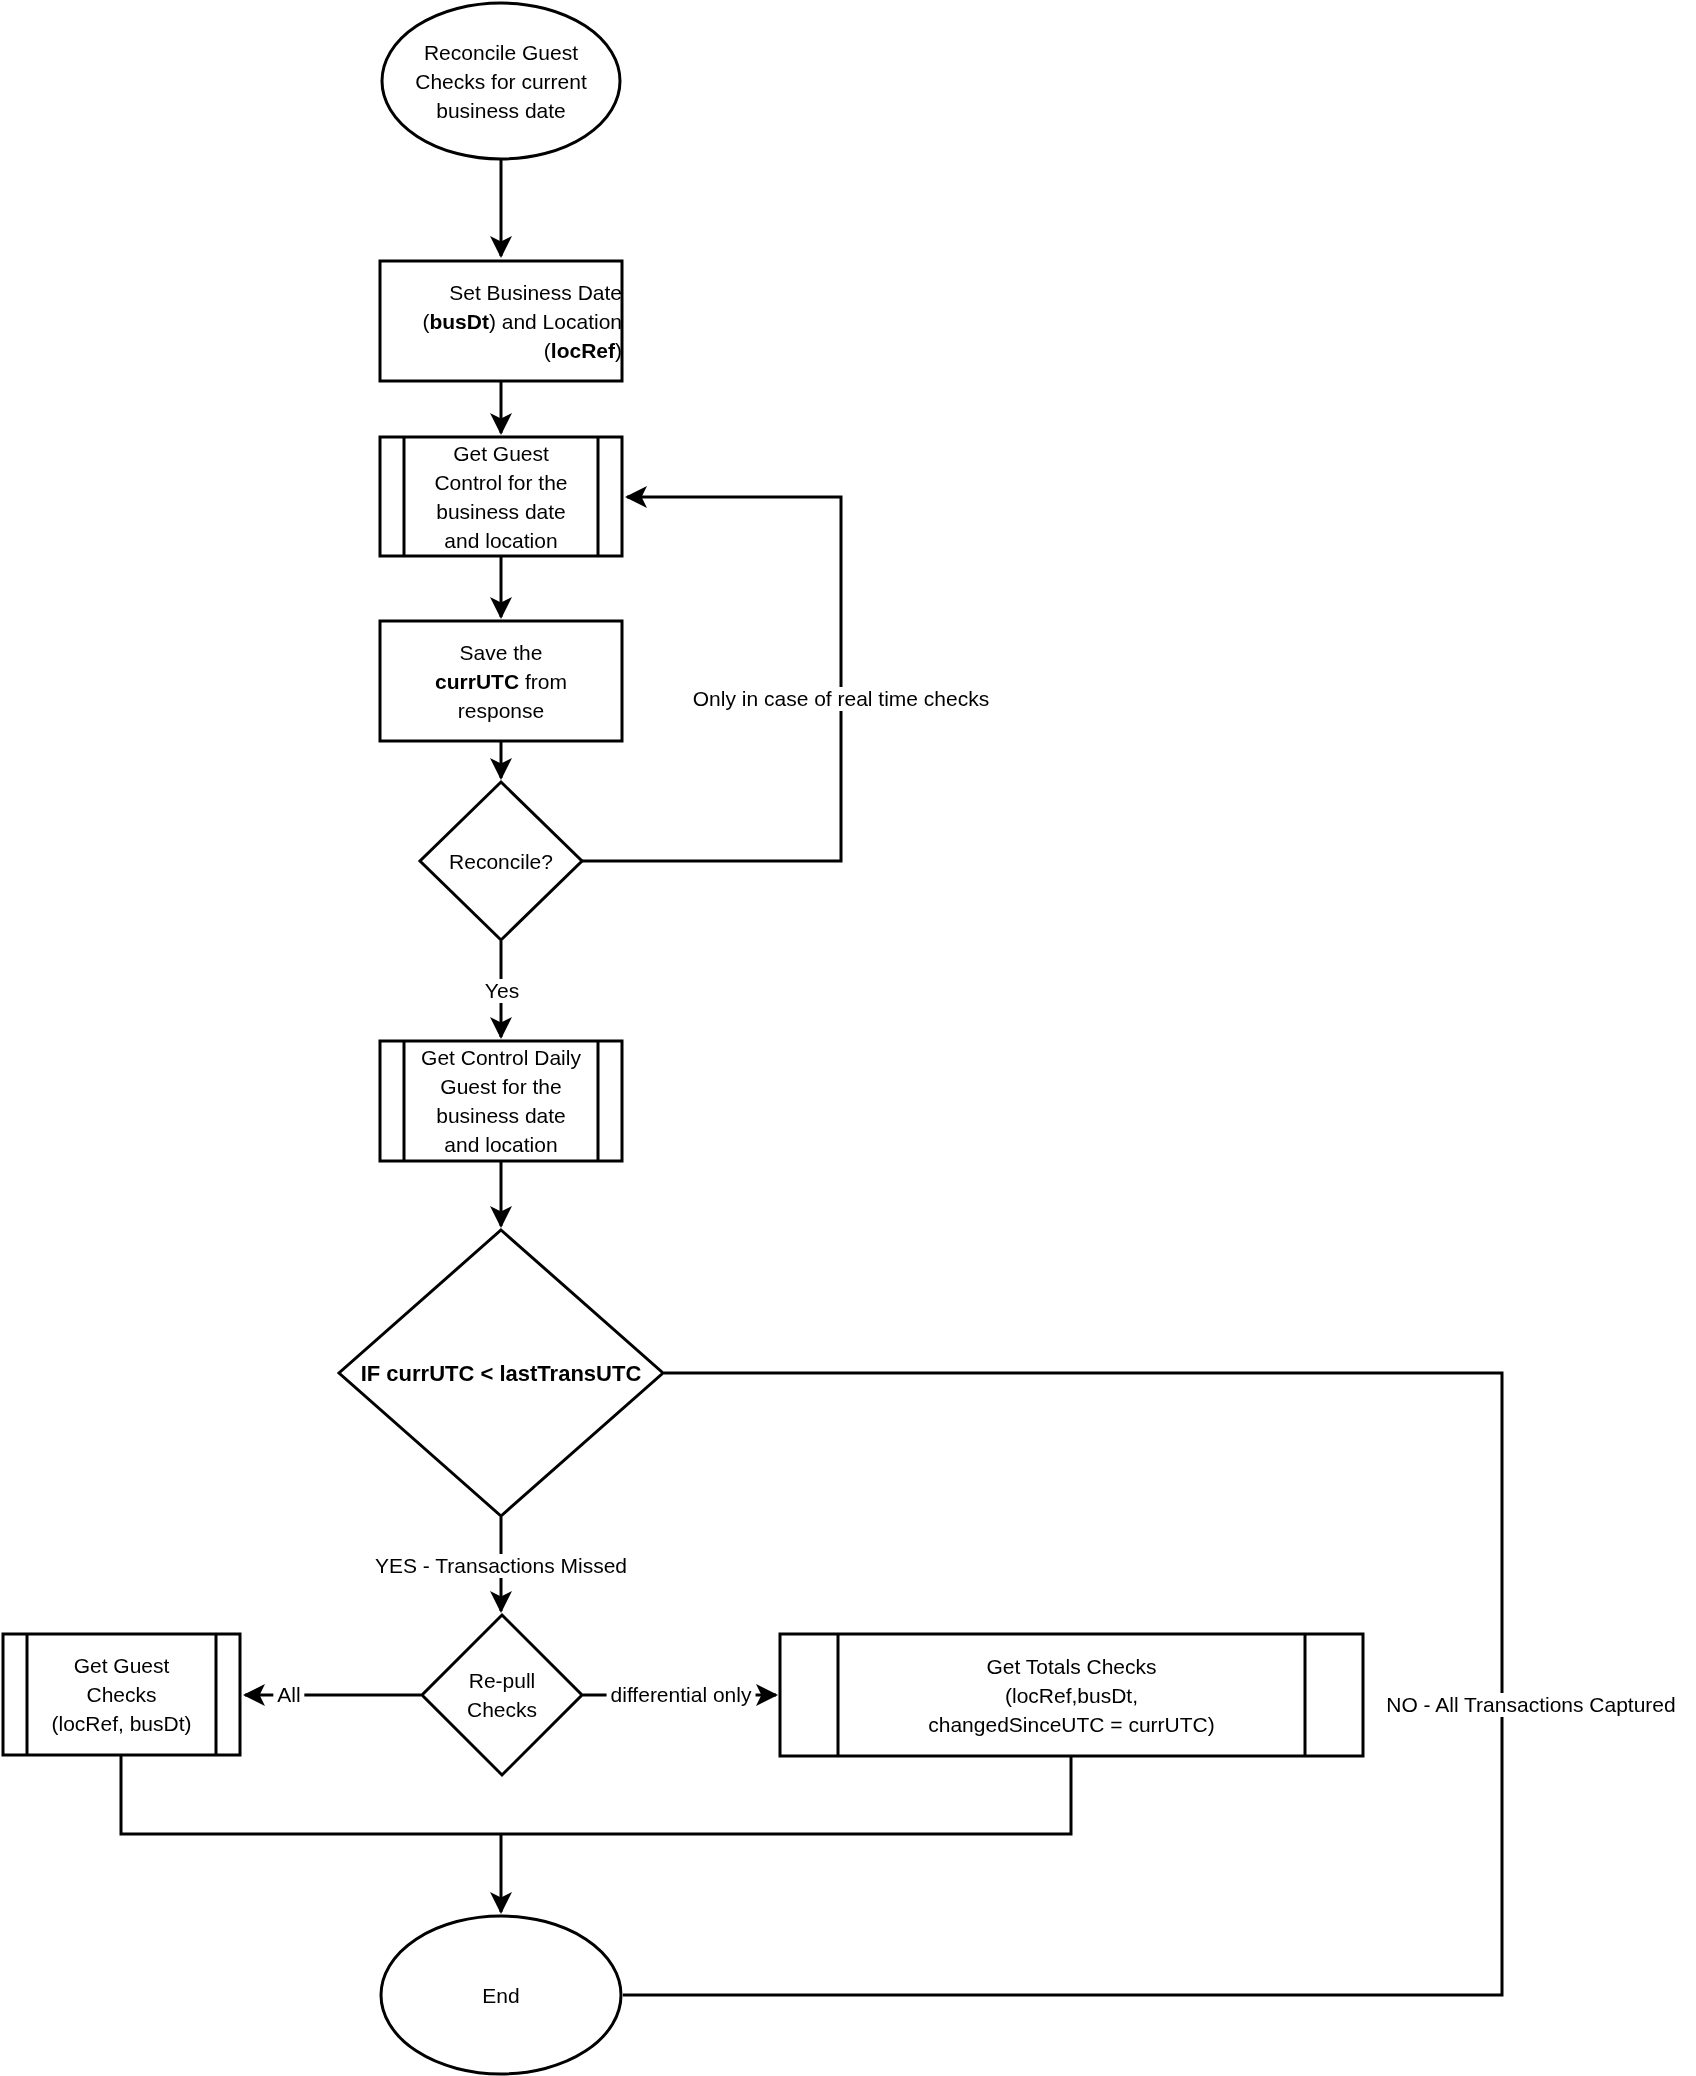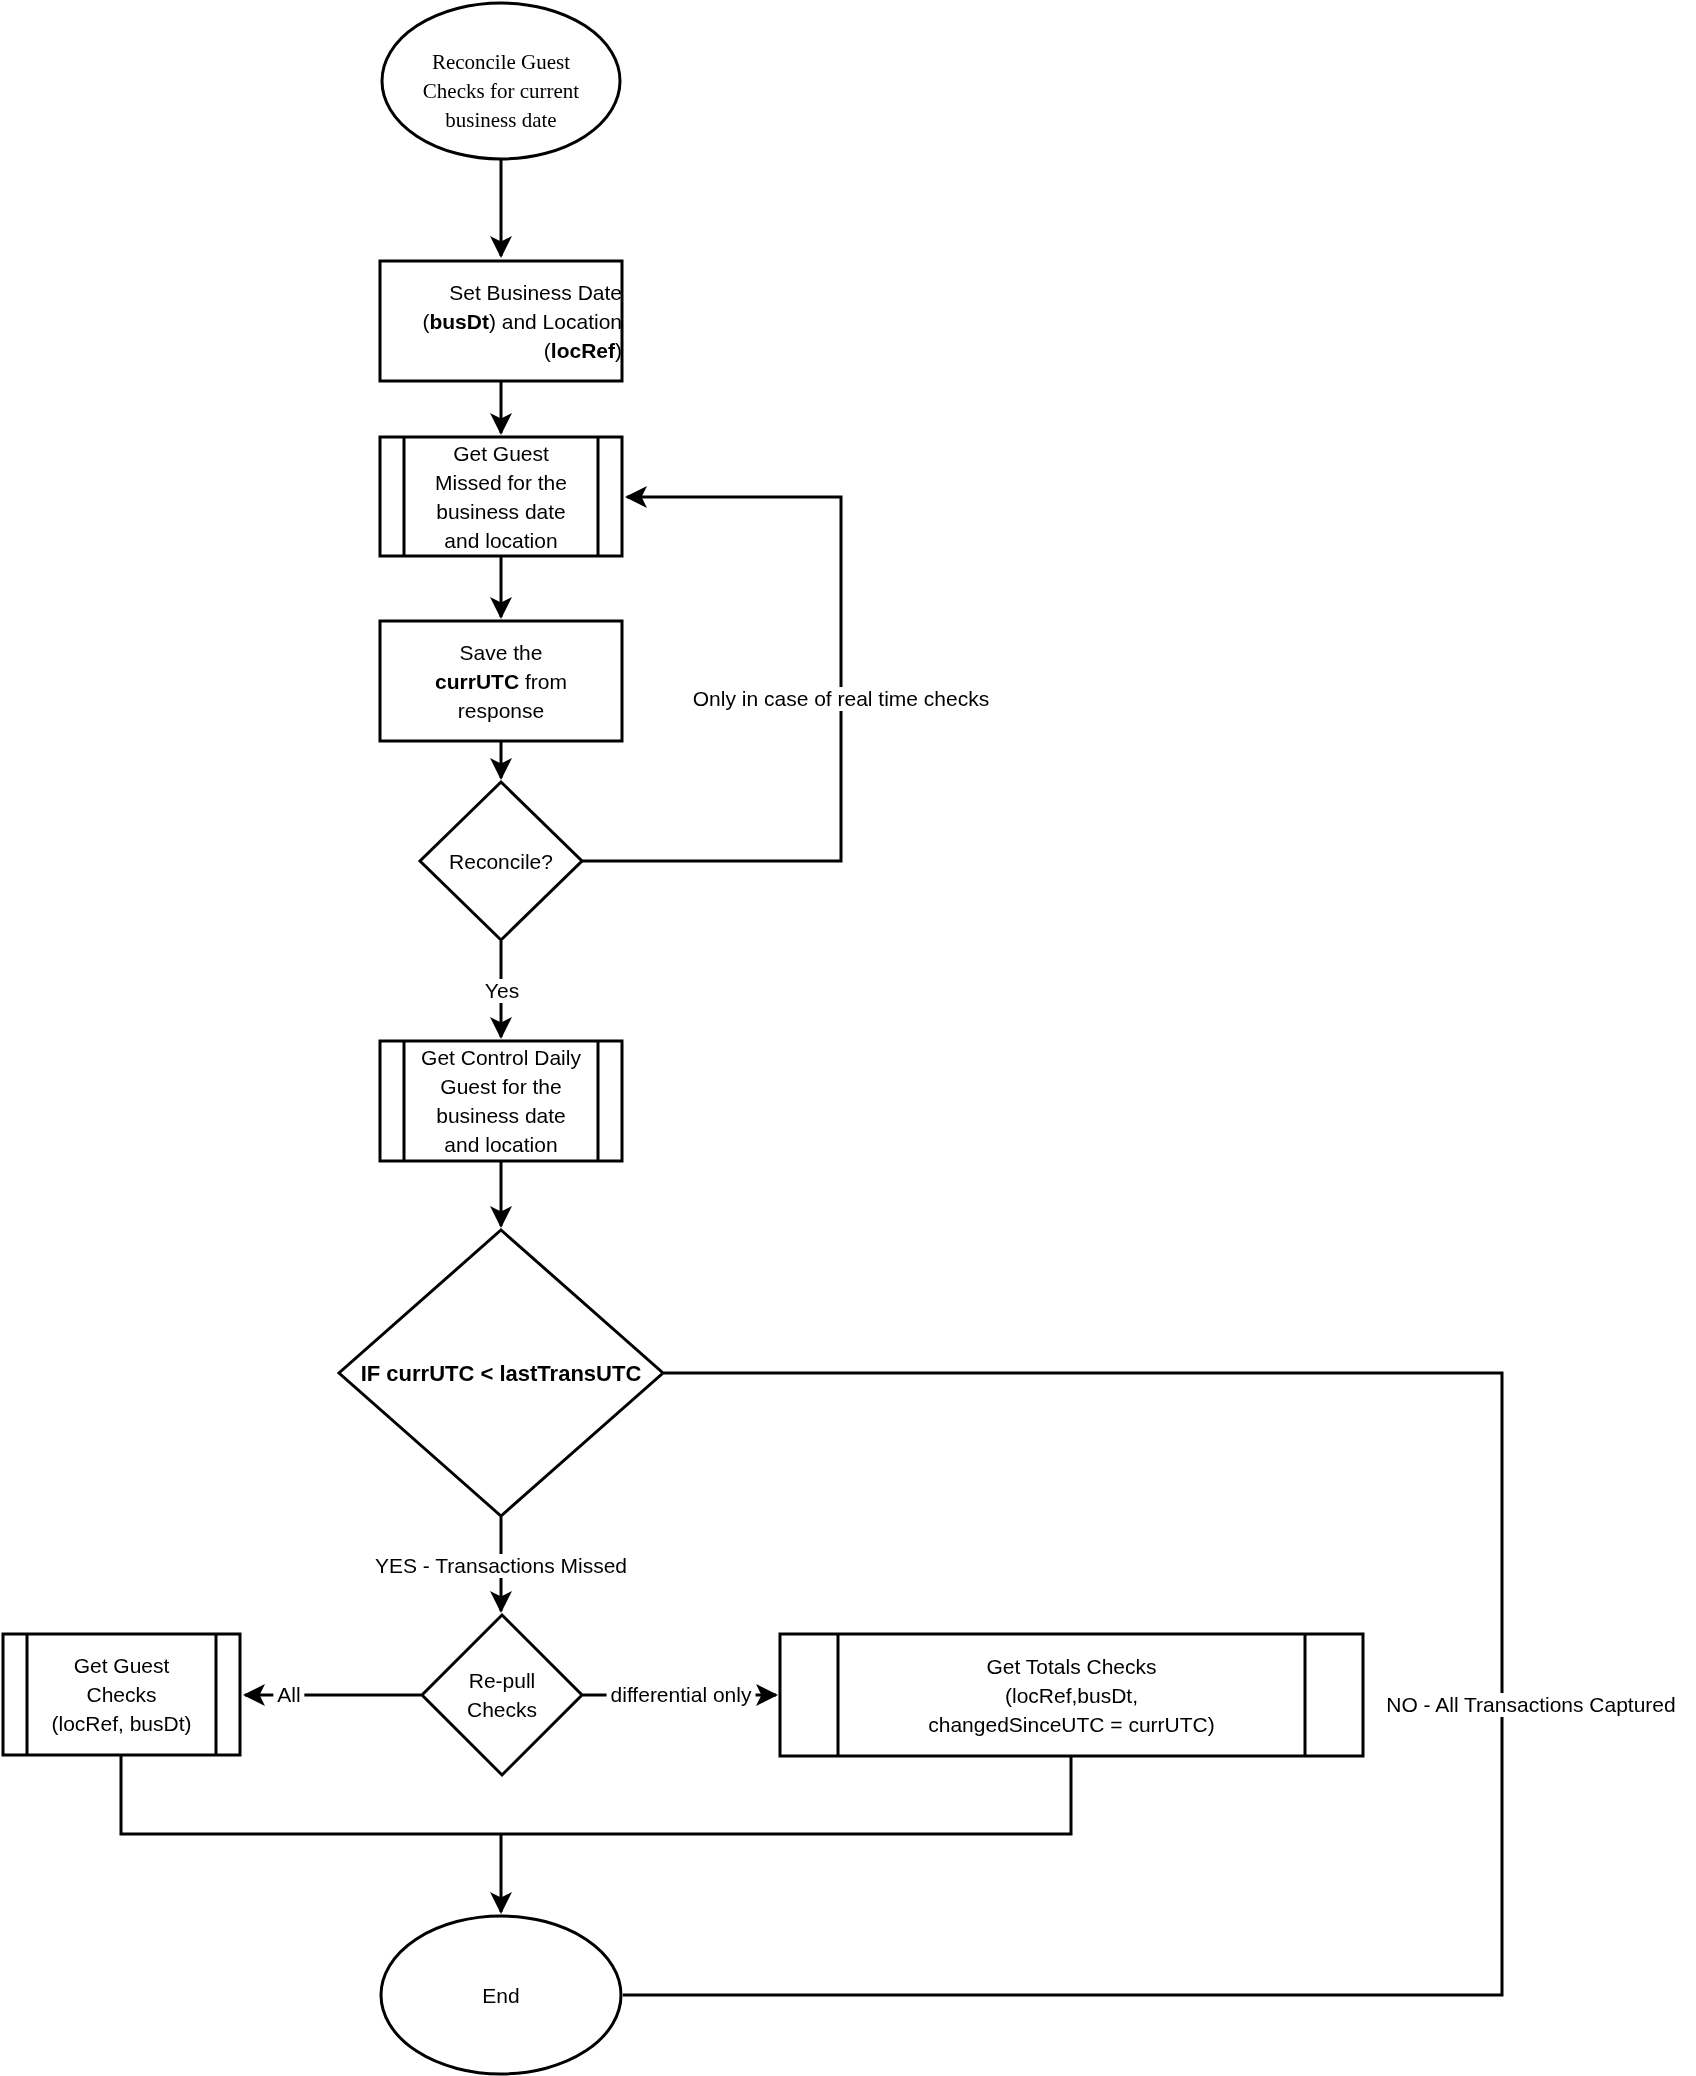--- a/index.html
+++ b/index.html
@@ -89,35 +89,35 @@
       <rect x="3" y="1634" width="237" height="121"></rect>
       <path d="M 27 1634 L 27 1755 M 216 1634 L 216 1755"></path>
 
       <rect x="780" y="1634" width="583" height="122"></rect>
       <path d="M 838 1634 L 838 1756 M 1305 1634 L 1305 1756"></path>
 
       <ellipse cx="501" cy="1995" rx="120" ry="79"></ellipse>
     </g>
   </svg>
 
-  <div class="nlabel" style="left:380px; top:12px; width:242px; height:158px;font-family:Liberation Serif, serif;">
+  <div class="nlabel" style="left:380px; top:2px; width:242px; height:158px;">
     <div class="ln"><span>Reconcile Guest</span></div>
     <div class="ln"><span>Checks for current</span></div>
     <div class="ln"><span>business date</span></div>
   </div>
 
   <div class="nlabel" style="left:380px; top:261px; width:242px; height:120px;align-items:flex-end;">
     <div class="ln"><span>Set Business Date</span></div>
     <div class="ln"><span>(</span><b>busDt</b><span>) and Location</span></div>
     <div class="ln"><span>(</span><b>locRef</b><span>)</span></div>
   </div>
 
   <div class="nlabel" style="left:404px; top:437px; width:194px; height:119px;">
     <div class="ln"><span>Get Guest</span></div>
-    <div class="ln"><span>Missed for the</span></div>
+    <div class="ln"><span>Control for the</span></div>
     <div class="ln"><span>business date</span></div>
     <div class="ln"><span>and location</span></div>
   </div>
 
   <div class="nlabel" style="left:380px; top:621px; width:242px; height:120px;">
     <div class="ln"><span>Save the</span></div>
     <div class="ln"><b>currUTC</b><span> from</span></div>
     <div class="ln"><span>response</span></div>
   </div>
 

